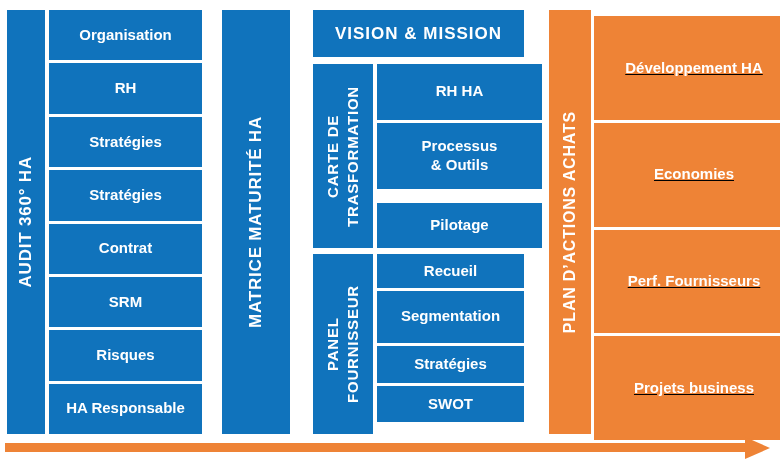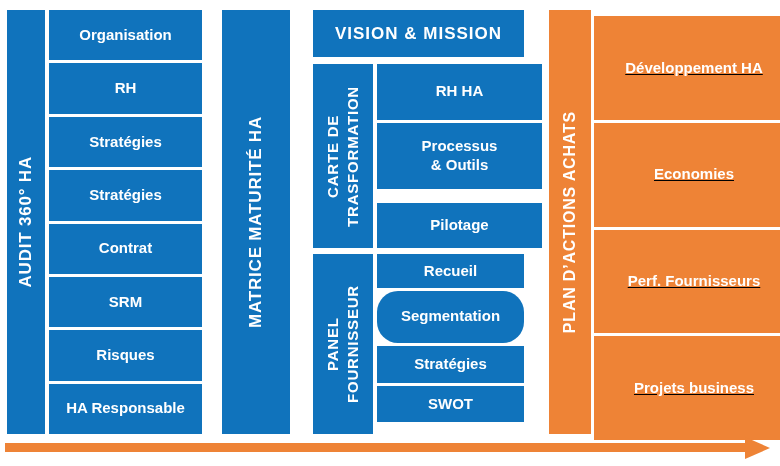--- a/index.html
+++ b/index.html
@@ -117,21 +117,21 @@
 &amp; Outils</div>
     <div class="cell" style="flex:1;margin-top:11px;">Pilotage</div>
   </div>
 
   <div class="vbar" style="left:313px; top:254px; width:60px; height:180px;">
     <span class="vtext" style="font-size:15px;">PANEL
 FOURNISSEUR</span>
   </div>
   <div class="col" style="left:377px; top:254px; width:147px; height:168px;">
     <div class="cell" style="flex:0.95;">Recueil</div>
-    <div class="cell" style="flex:1.45;border-radius:21px;">Segmentation</div>
+    <div class="cell" style="flex:1.45;">Segmentation</div>
     <div class="cell" style="flex:1.05;">Stratégies</div>
     <div class="cell" style="flex:1;">SWOT</div>
   </div>
 
   <div class="vbar orange" style="left:549px; top:10px; width:42px; height:424px;">
     <span class="vtext" style="font-size:16px;">PLAN D’ACTIONS ACHATS</span>
   </div>
 
   <div class="col" style="left:594px; top:16px; width:200px; height:424px;text-decoration:underline;">
     <div class="cell orange">Développement HA</div>

